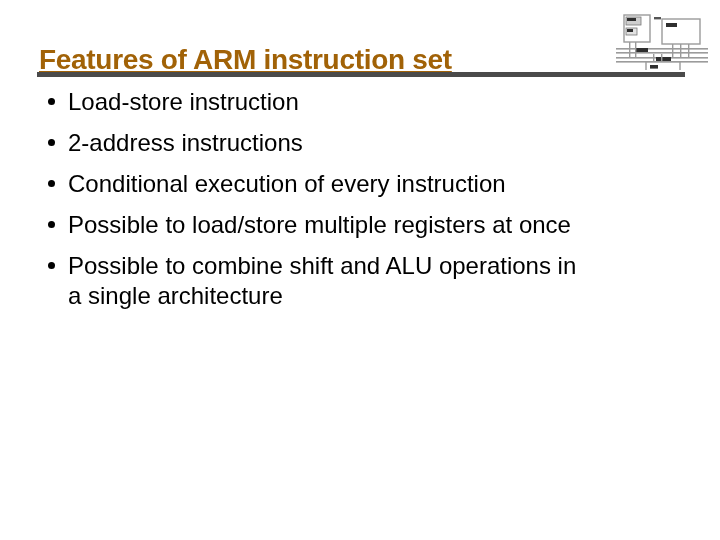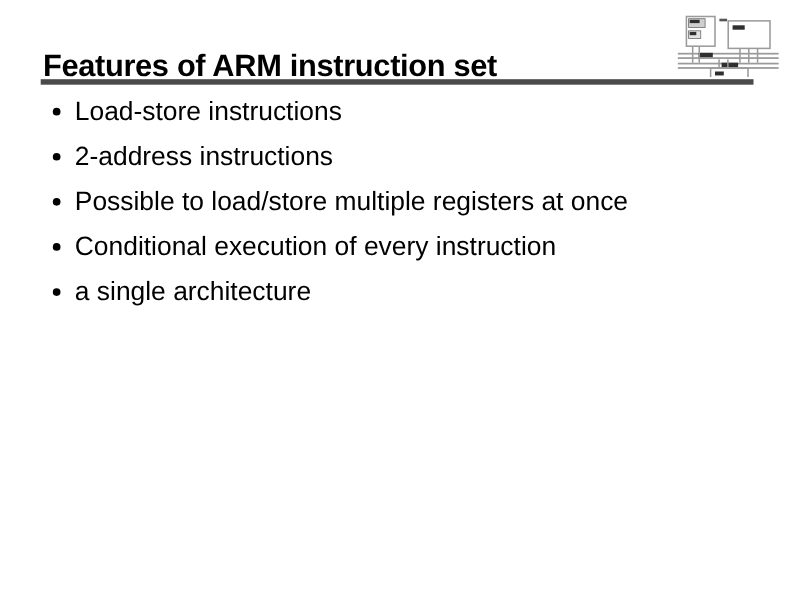--- a/index.html
+++ b/index.html
@@ -12,22 +12,23 @@
     overflow: hidden;
   }
   .title {
     position: absolute;
     left: 39px;
     top: 25px;
     width: 560px;
     font-size: 28px;
     font-weight: 700;
     letter-spacing: -0.3px;
-    color: #000000;
+    color: #a16207;
     white-space: nowrap;
+    text-decoration: underline;
   }
   .title-rule {
     position: absolute;
     left: 37px;
     top: 72px;
     width: 648px;
     height: 5px;
     background: #4a4a4a;
   }
   .logo {
@@ -106,33 +107,34 @@
     <rect x="30" y="50" width="34" height="13" fill="#ffffff" stroke="#9b9b9b" stroke-width="1.4"></rect>
     <rect x="34" y="53" width="8" height="3.6" fill="#2f2f2f"></rect>
 
     <rect x="37" y="42" width="1.4" height="8" fill="#9b9b9b"></rect>
     <rect x="45" y="42" width="1.4" height="8" fill="#9b9b9b"></rect>
   </svg>
 
   <ul class="bullets">
     <li class="bullet">
       <span class="dot"></span>
-      <span>Load-store instructions</span>
+      <span>Load-store instruction</span>
     </li>
     <li class="bullet">
       <span class="dot"></span>
       <span>2-address instructions</span>
     </li>
     <li class="bullet">
       <span class="dot"></span>
+      <span>Conditional execution of every instruction</span>
+    </li>
+    <li class="bullet">
+      <span class="dot"></span>
       <span>Possible to load/store multiple registers at once</span>
     </li>
     <li class="bullet">
       <span class="dot"></span>
-      <span>Conditional execution of every instruction</span>
-    </li>
-    <li class="bullet">
-      <span class="dot"></span>
+      <span>Possible to combine shift and ALU operations in</span>
       <span class="line2">a single architecture</span>
     </li>
   </ul>
 
 </div>
 
 </body></html>

